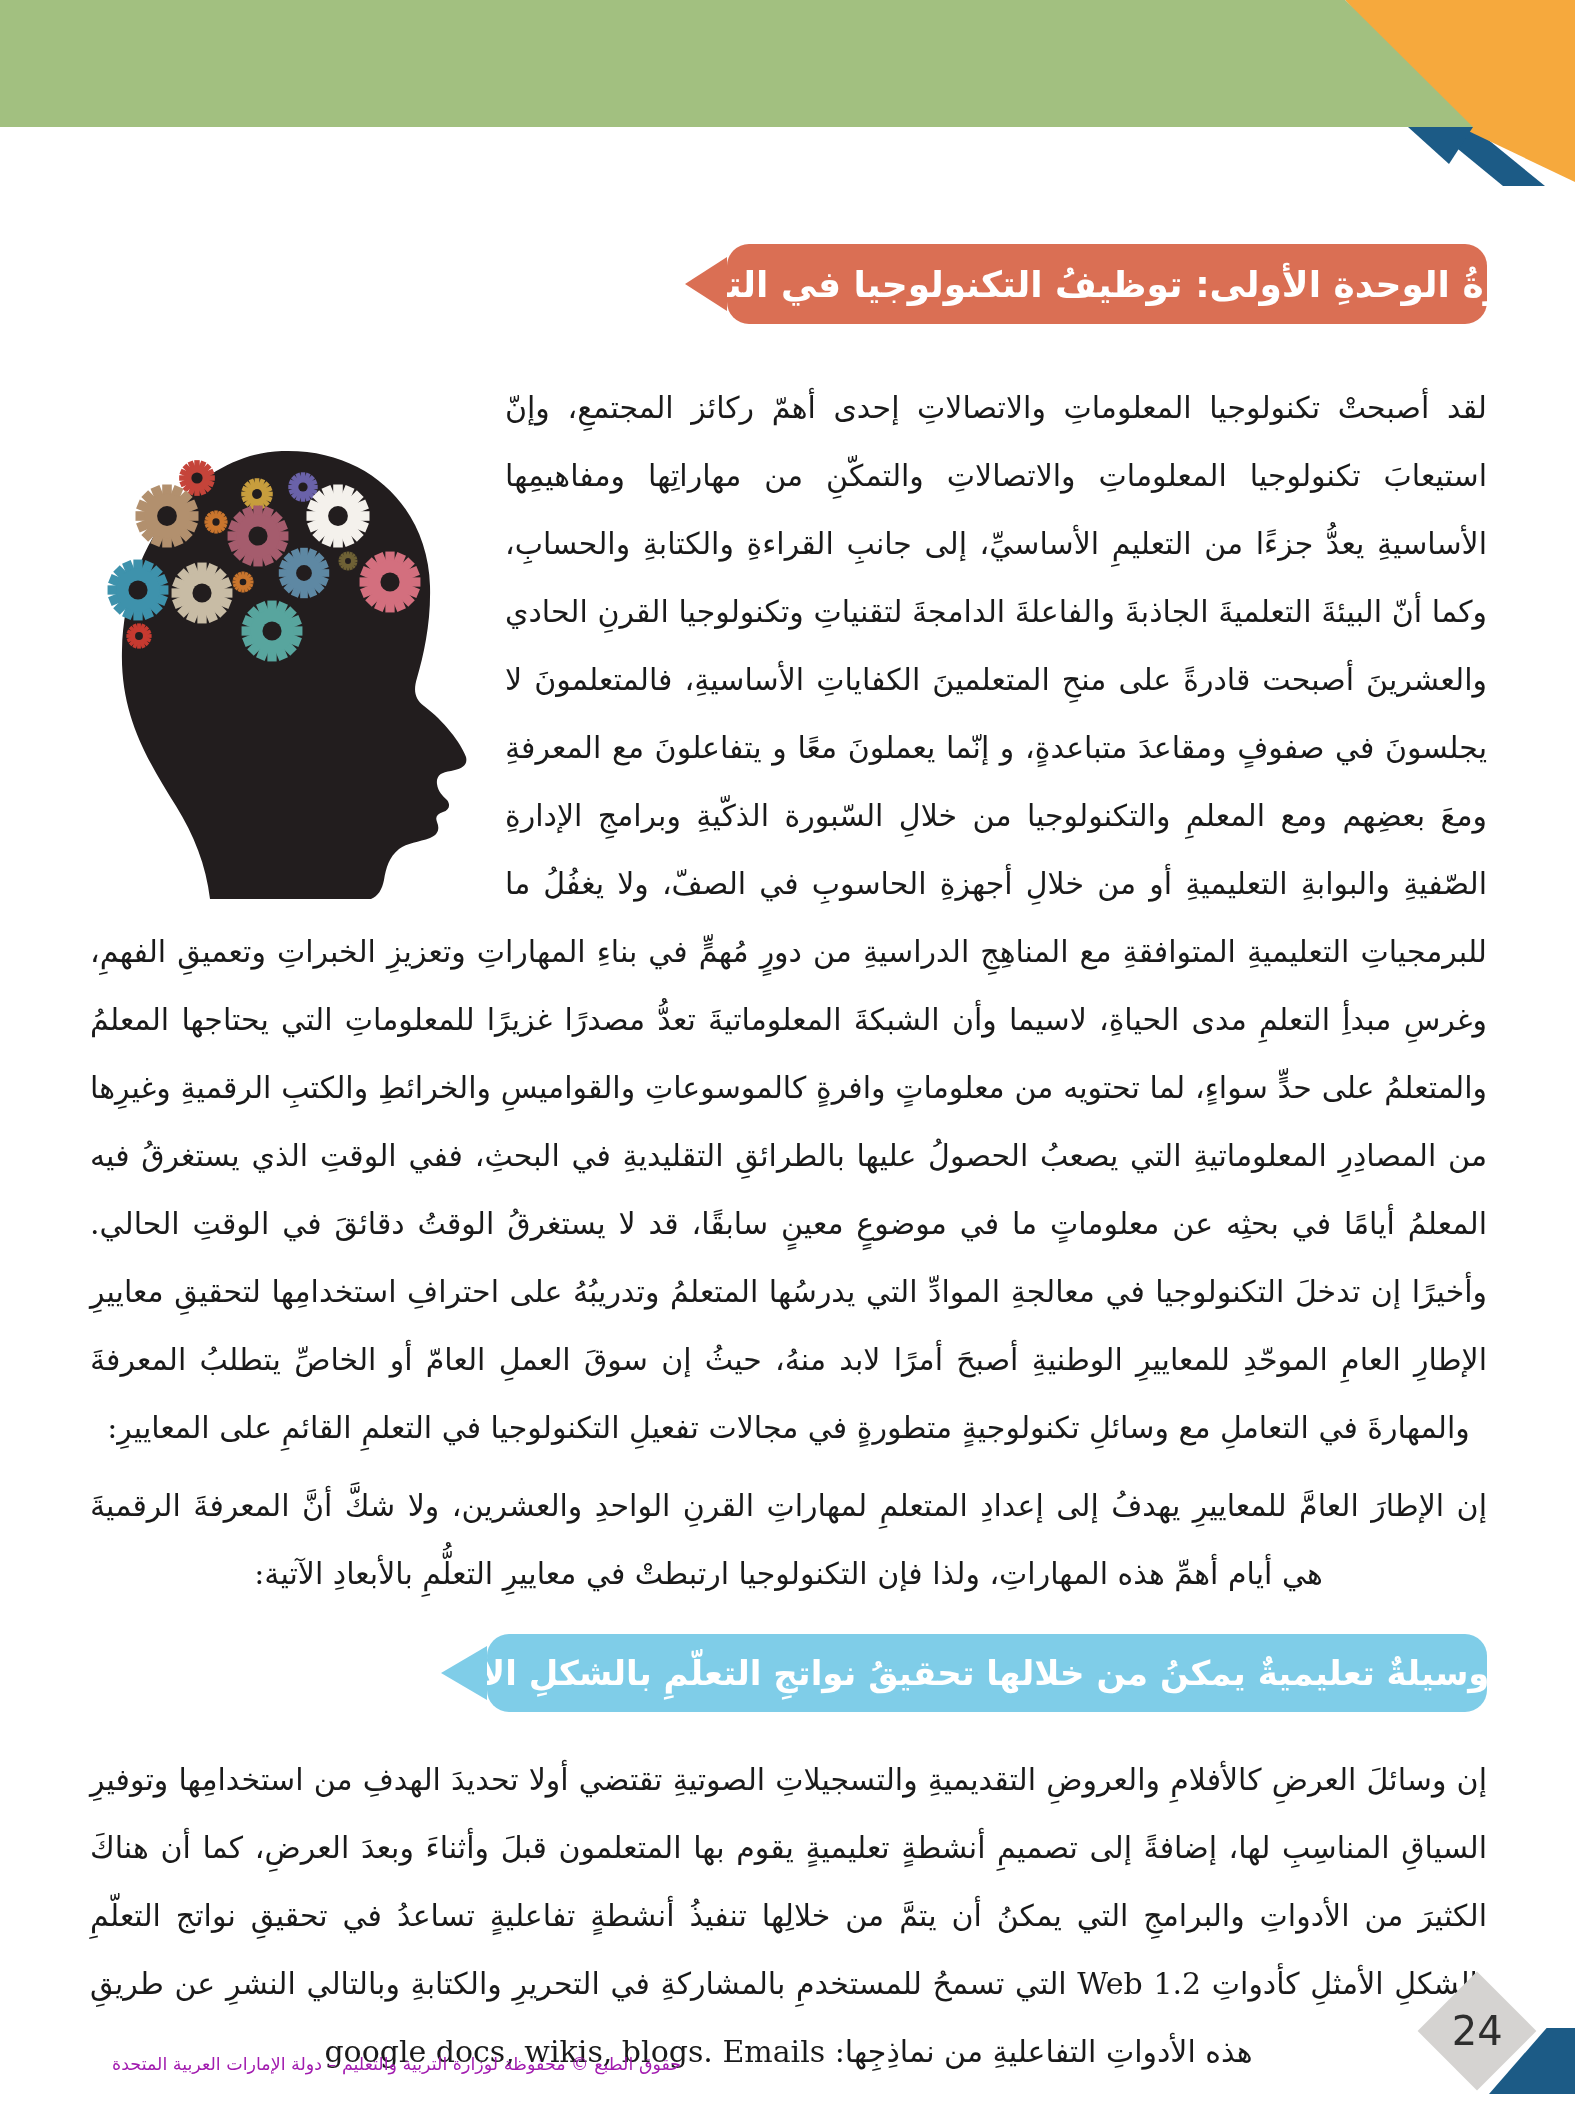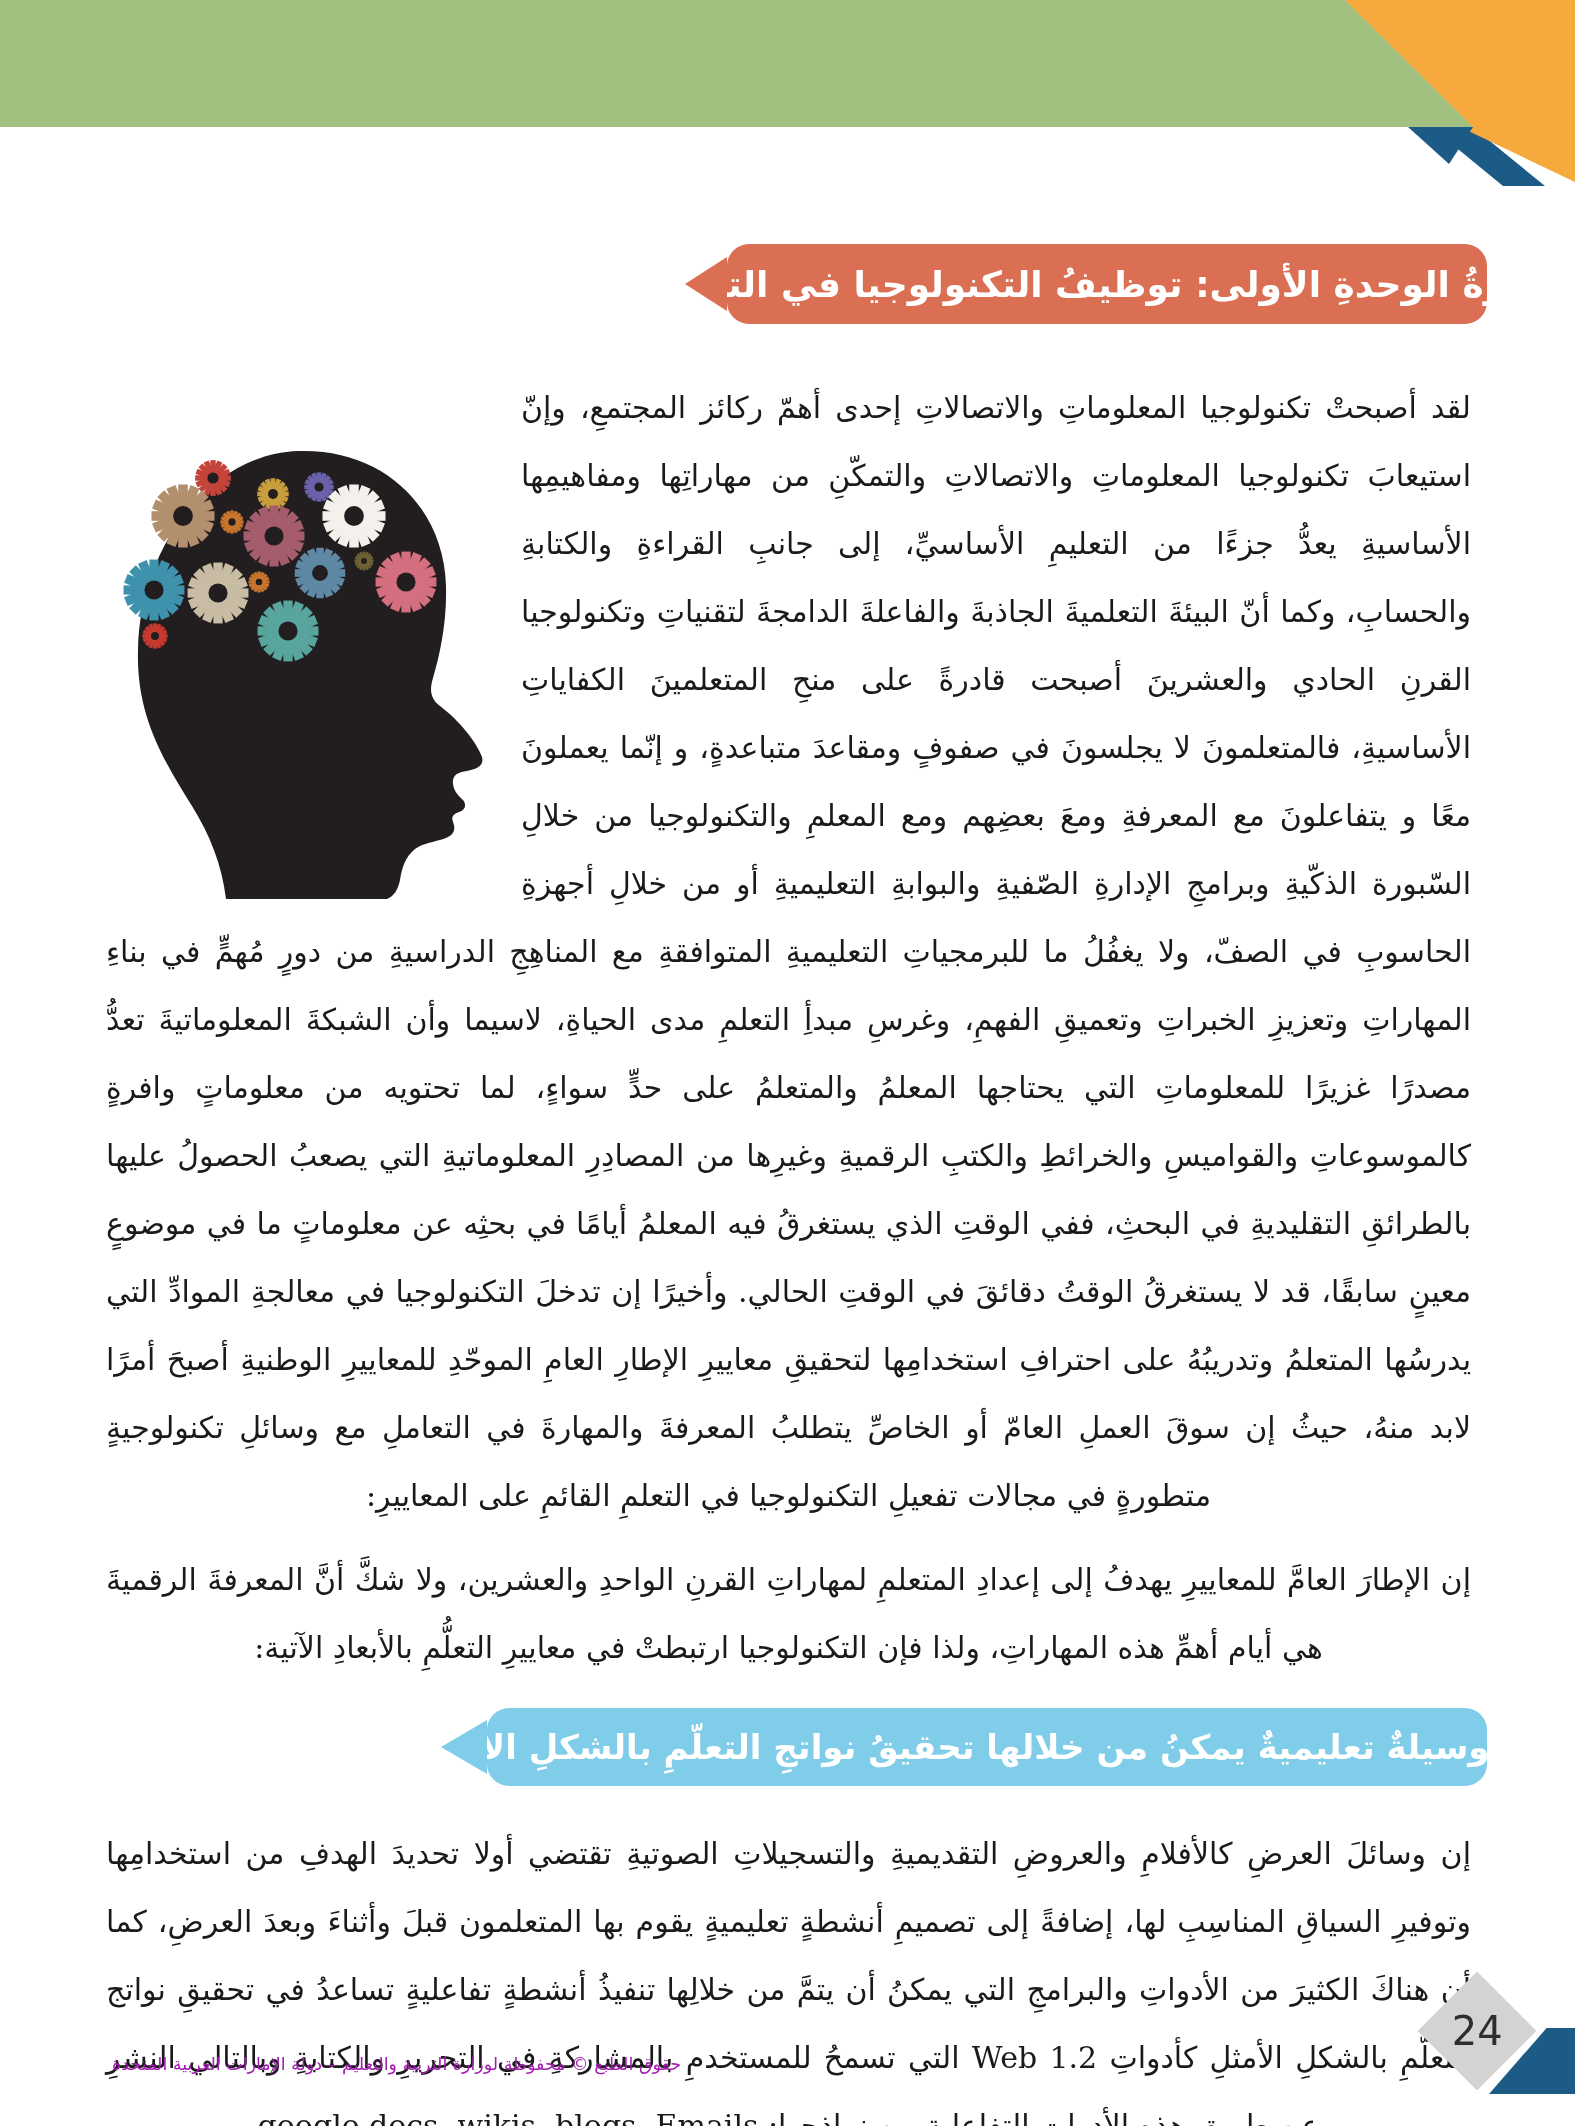--- a/index.html
+++ b/index.html
@@ -49,21 +49,21 @@
     width:1000px;height:78px;
     margin:26px 0 34px auto;
     margin-right:0;
     background:#7fcde8;
     font-size:34px;
   }
   .banner-section::before{border-right:46px solid #7fcde8;}
   .banner .label{padding:0 30px;white-space:nowrap;}
   
   .body-par{
-    margin:16px;
+    margin:0;
     font-size:30px;
     line-height:68px;
     color:#1a1a1a;
     text-align:justify;
     text-align-last:center;
     font-family:"DejaVu Serif","DejaVu Sans","Liberation Serif",serif;
   }
   .par-intro{margin-top:50px;}
   .par-standards{margin-top:10px;}
   

